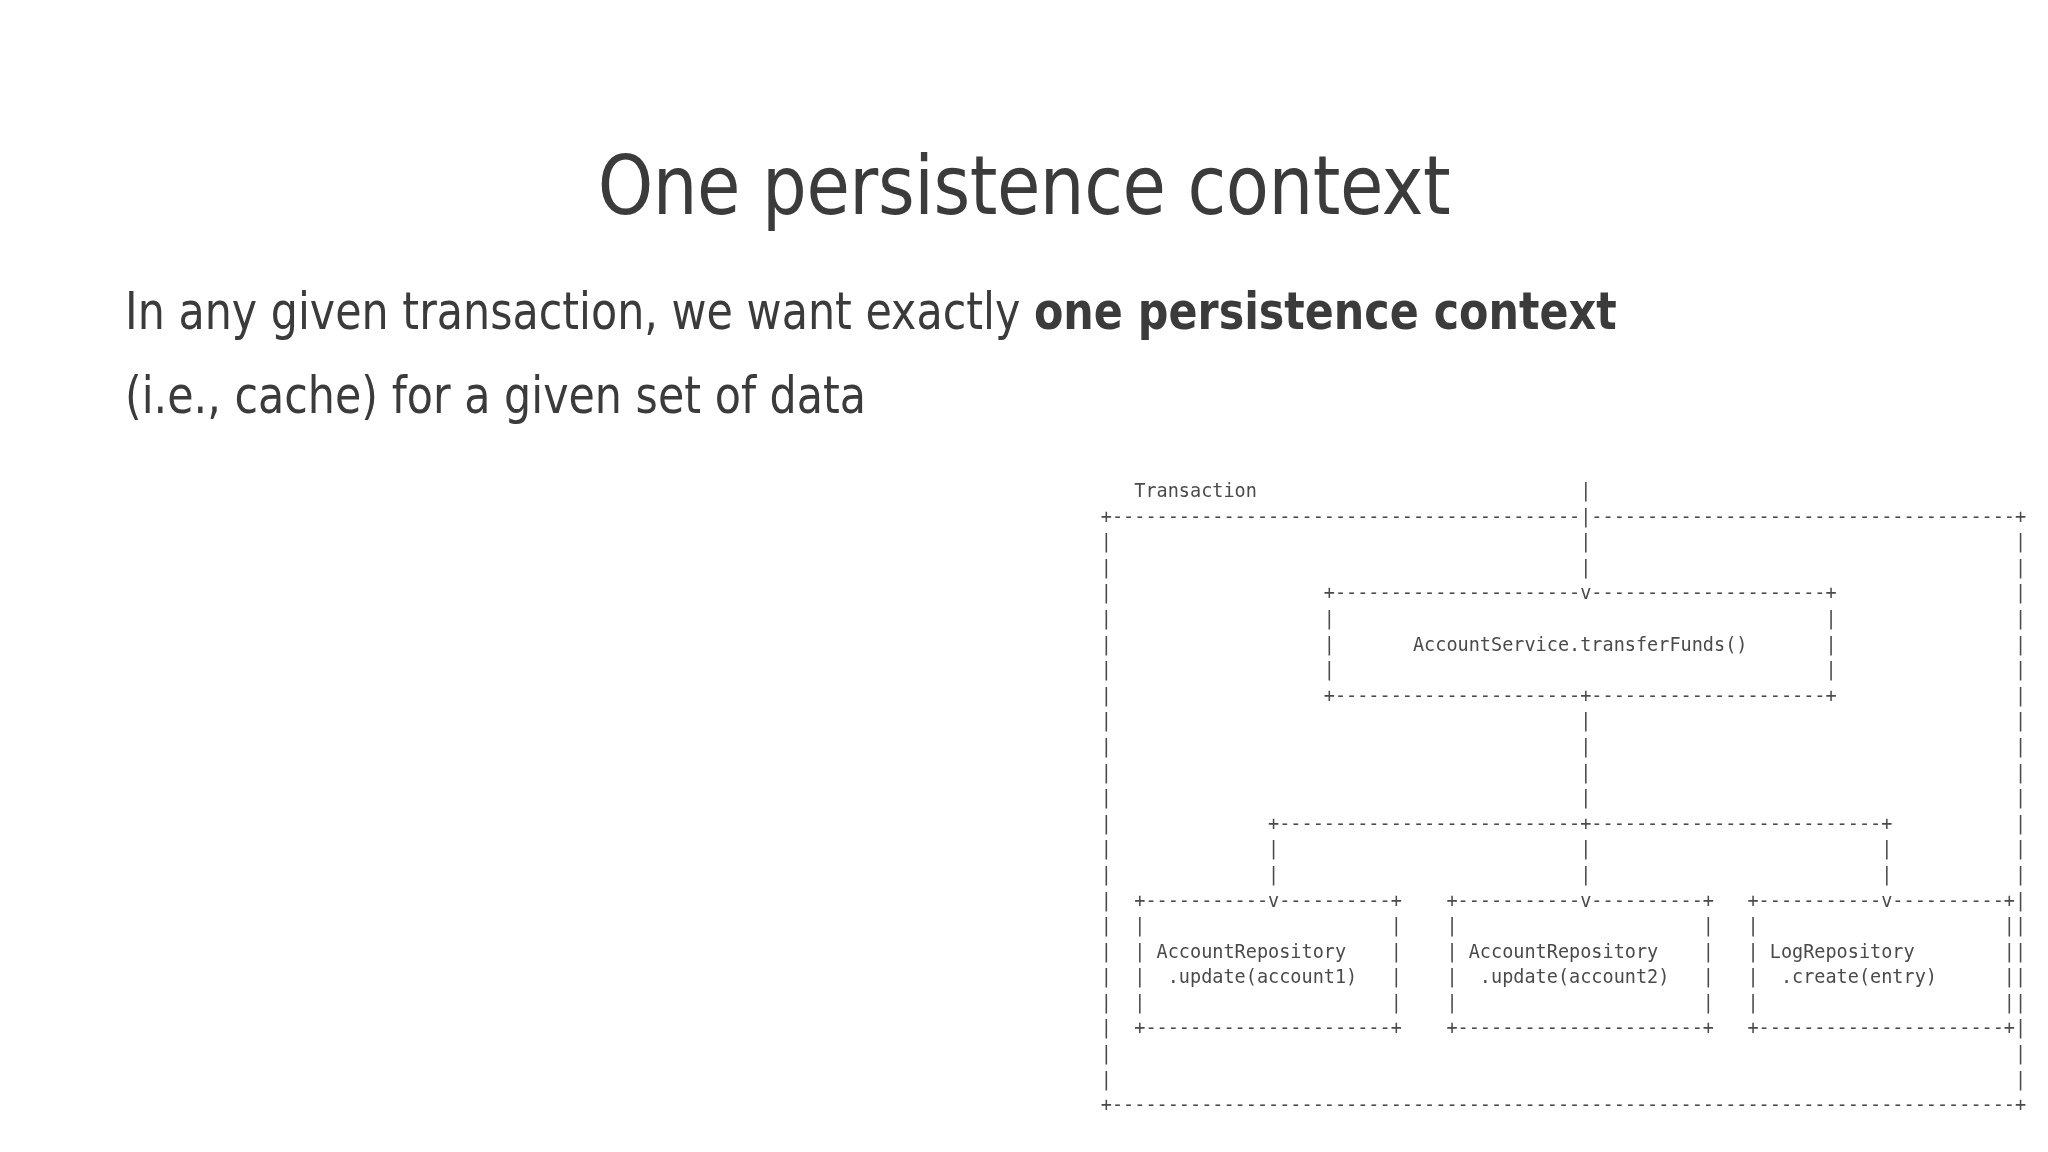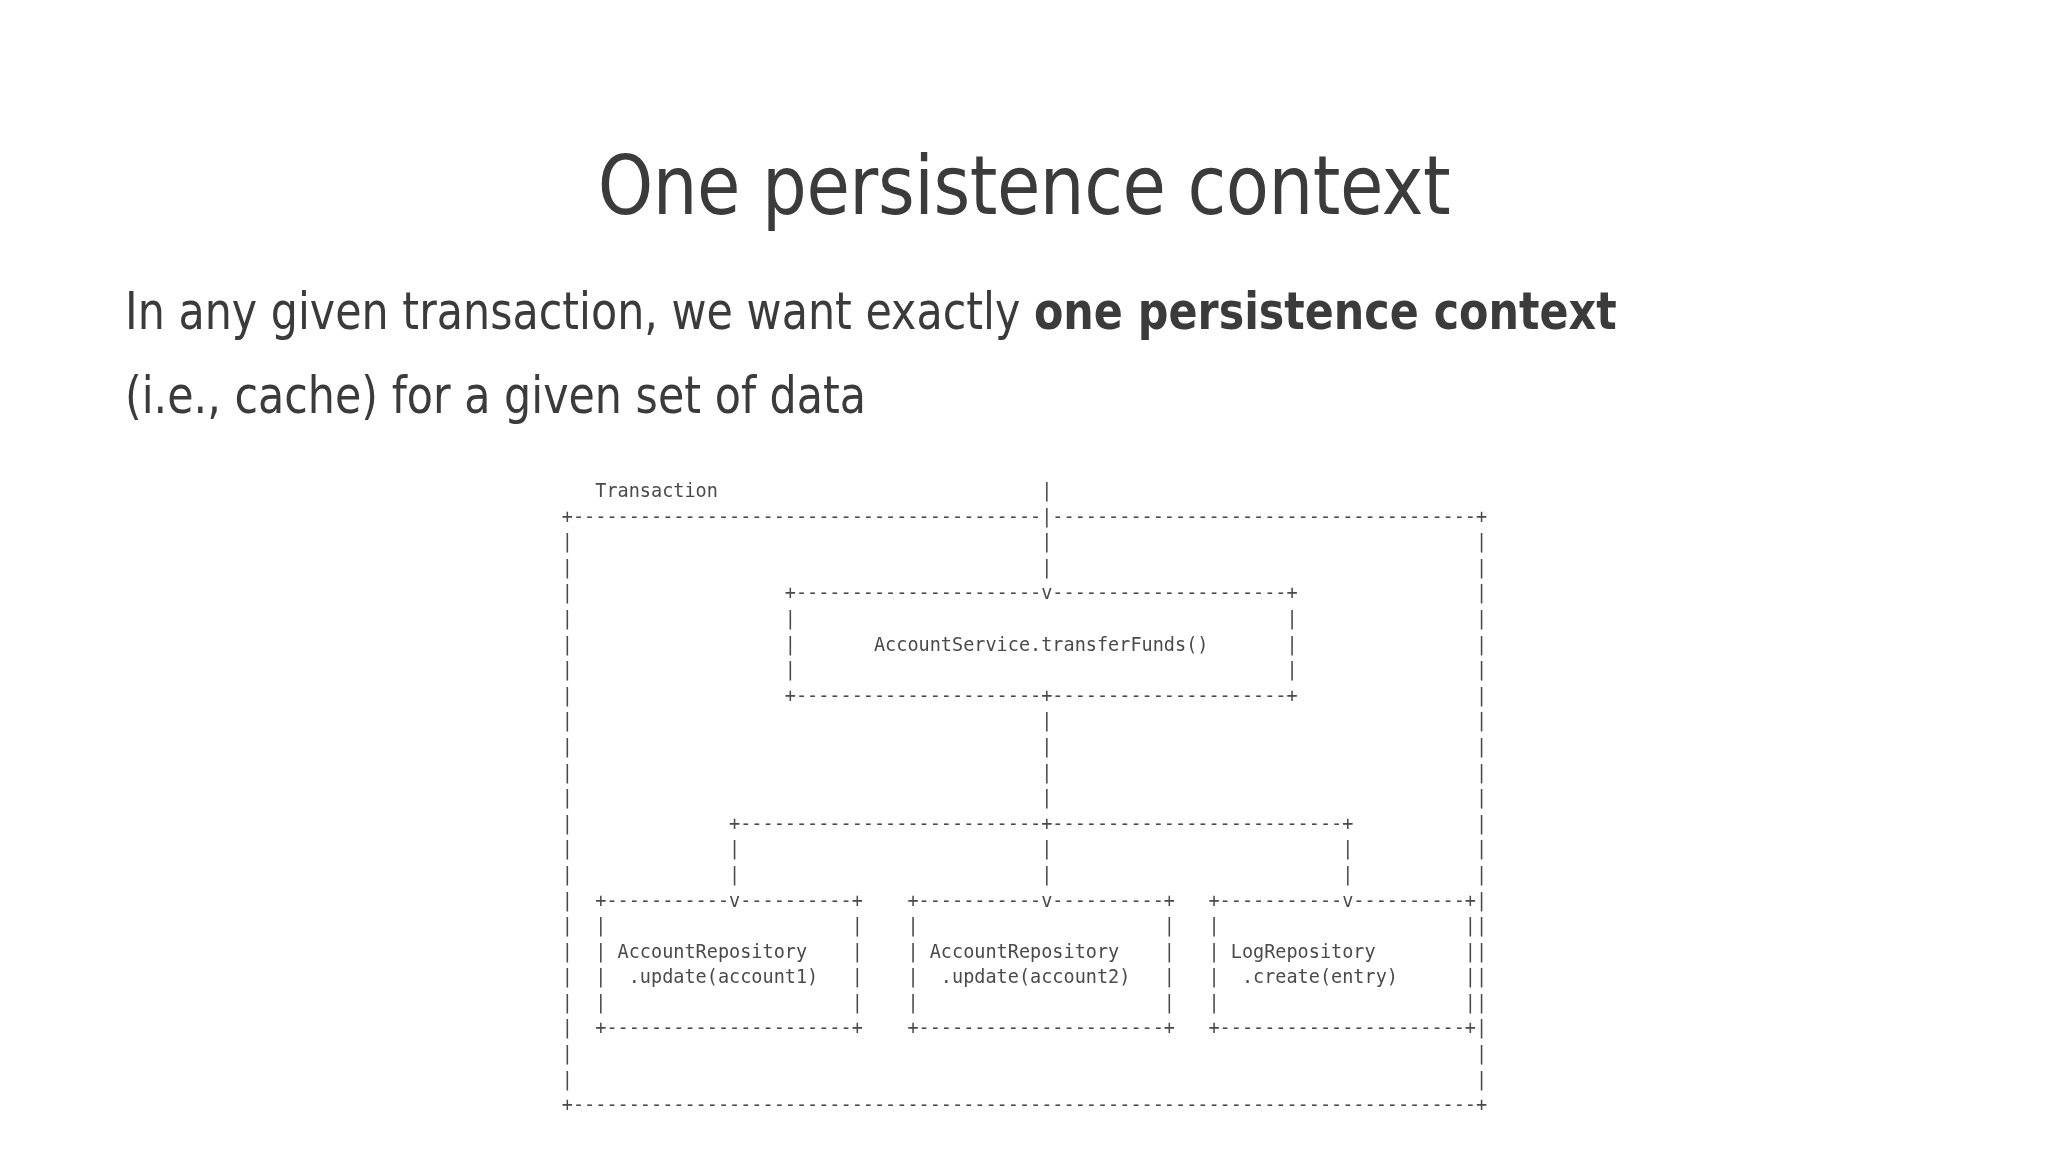--- a/index.html
+++ b/index.html
@@ -55,21 +55,21 @@
   .slide-body .em {
     font-weight: 700;
   }
 
   .diagram-wrap {
     position: absolute;
     top: 478px;
     left: 0;
     width: 2048px;
     display: flex;
-    justify-content: center;
+    justify-content: flex-end;
   }
 
   .ascii-diagram {
     font-family: "DejaVu Sans Mono", "Liberation Mono", monospace;
     font-size: 19.4px;
     line-height: 25.6px;
     letter-spacing: 0px;
     color: #4a4a4a;
     white-space: pre;
     margin: 0;

